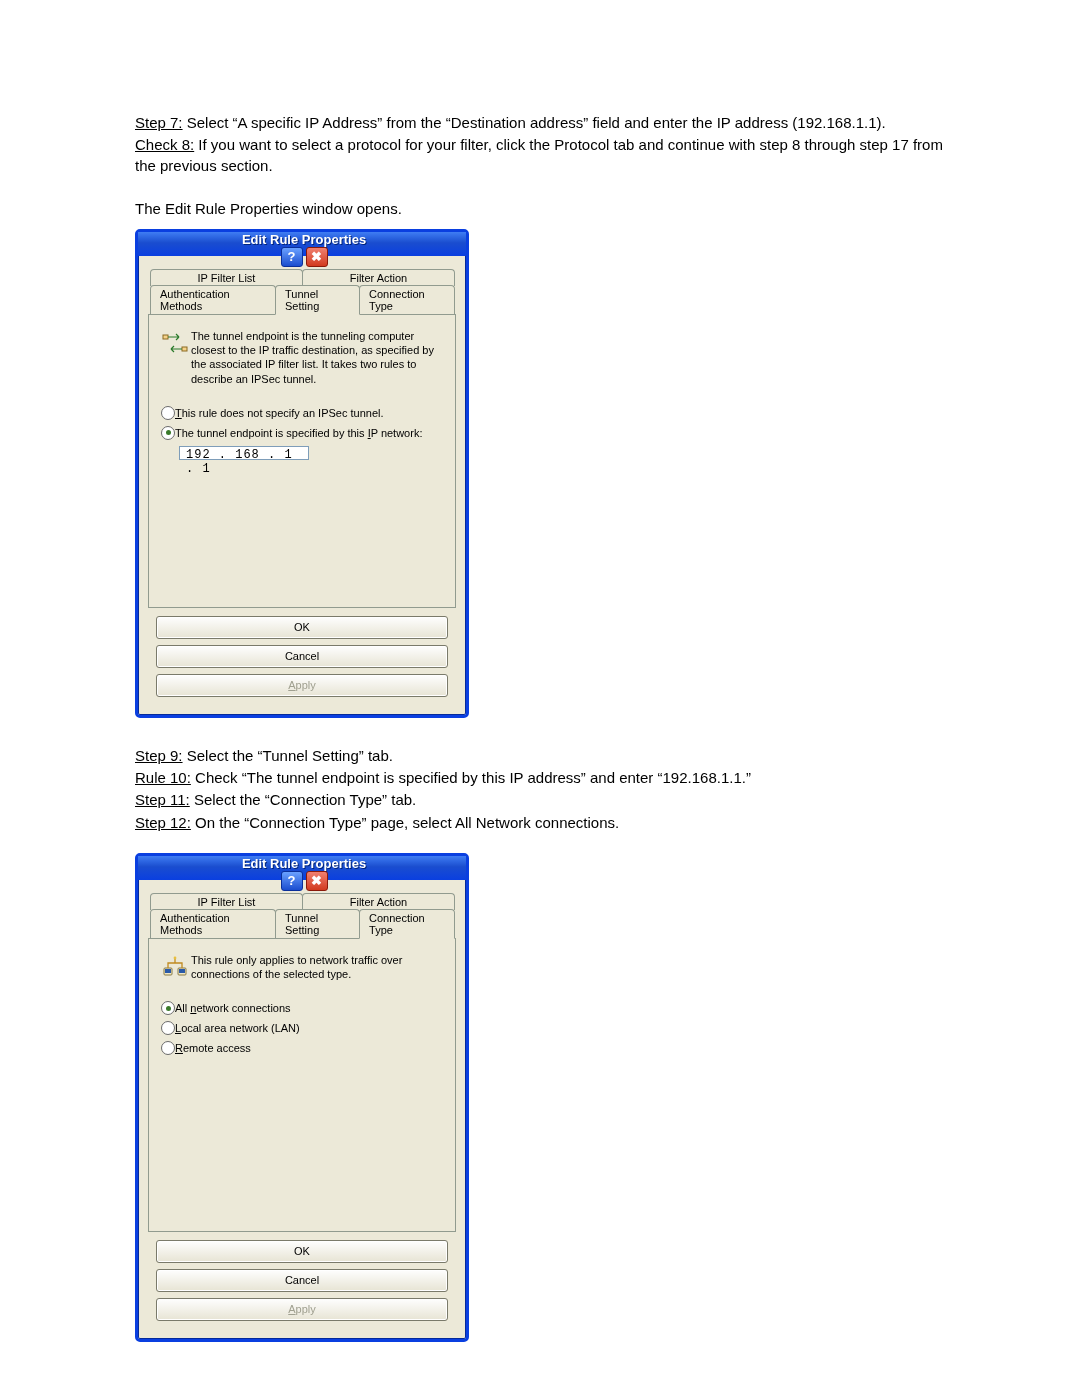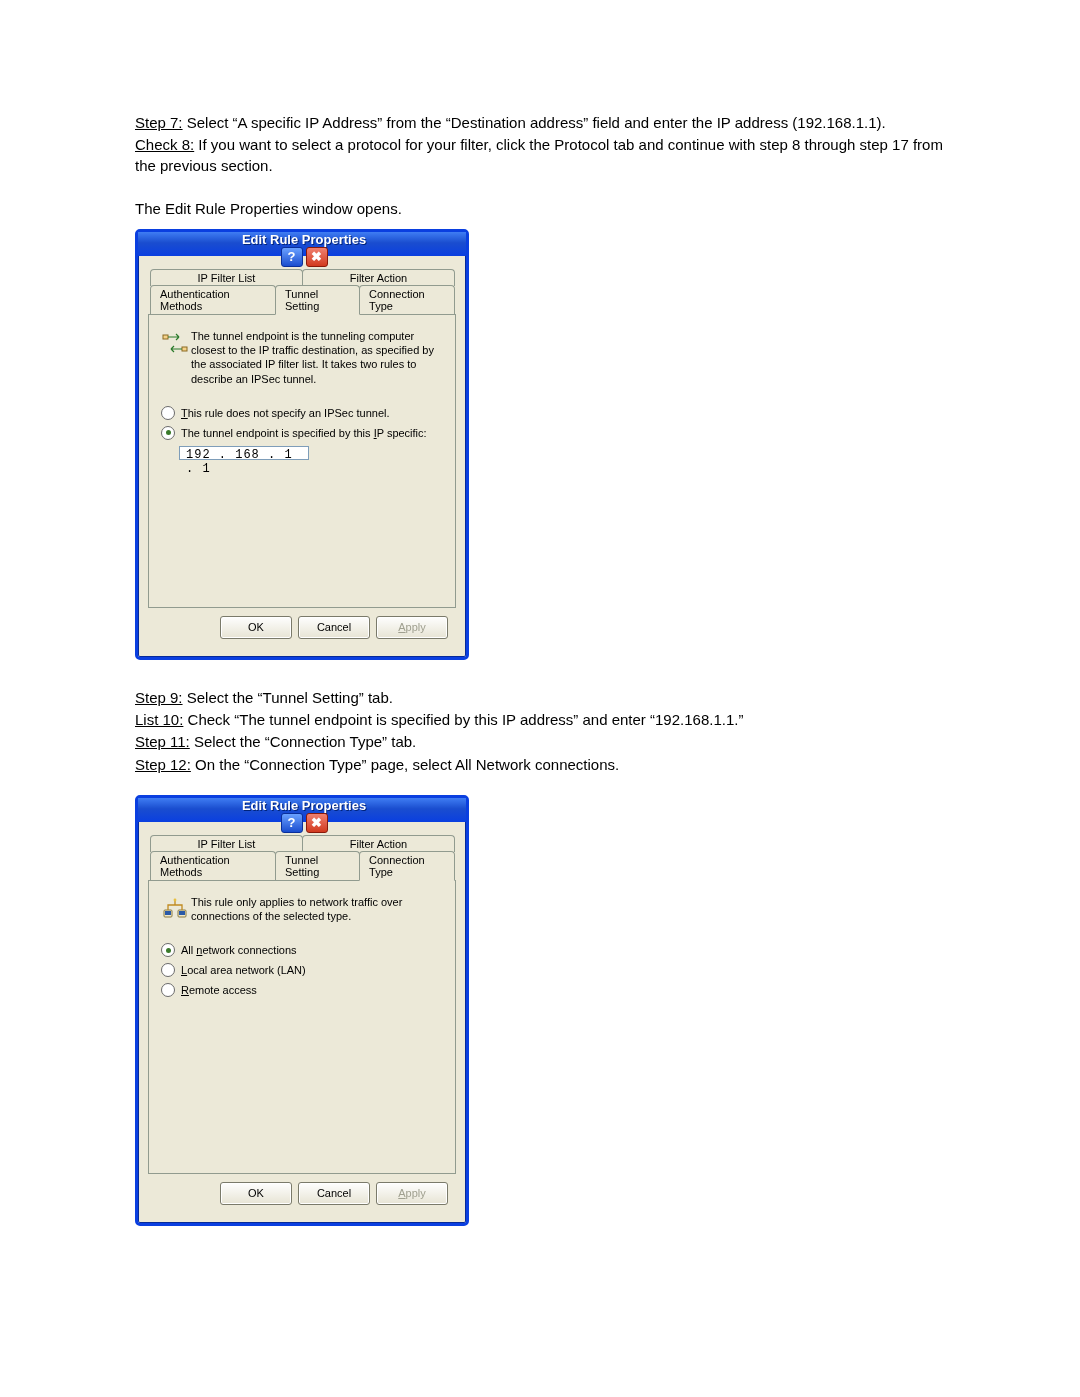--- a/index.html
+++ b/index.html
@@ -88,21 +88,21 @@
   }
 
   .info-row { display:flex; gap:2px; align-items:flex-start; margin-bottom: 20px;}
   .info-icon {
     width: 28px; height: 28px; flex:none;
     display:flex; align-items:center; justify-content:center;
     font-size: 20px;
   }
   .info-text { font-size: 11px; line-height: 1.3; }
 
-  .radio-row { display:flex; align-items:center; gap:6px; margin: 4px 0 6px 0; font-size:11px;}
+  .radio-row { display:flex; align-items:center; margin: 4px 0 6px 0; font-size:11px;}
   .radio {
     width:12px; height:12px; border-radius:50%;
     border:1px solid #6b6b6b; background:#fff;
     display:inline-flex; align-items:center; justify-content:center;
     flex:none;
   }
   .radio .dot { width:5px; height:5px; border-radius:50%; background:#3a7a2a; display:none;}
   .radio.checked .dot { display:block; }
   .ul-letter { text-decoration: underline; }
 
@@ -114,20 +114,21 @@
     font-size: 12px; letter-spacing: 1px;
     padding: 1px 6px;
     box-sizing: border-box;
   }
 
   .net-icon { font-size: 16px; }
 
   .btn-row {
     display:flex; justify-content:flex-end; gap:6px;
     padding: 8px 8px 8px 8px;
+    flex-direction: column;
   }
   .btn {
     min-width: 70px; height:21px;
     border:1px solid #7a7a6a;
     border-radius:3px;
     background: linear-gradient(to bottom,#fefefe,#e7e4d4);
     font-size:11px;
     display:inline-flex; align-items:center; justify-content:center;
     box-shadow: inset 0 0 0 1px #fff;
   }
@@ -184,41 +185,41 @@
           </div>
 
           <div class="radio-row">
             <span class="radio"></span>
             <span><span class="ul-letter">T</span><span>his rule does not specify an IPSec tunnel.</span></span>
           </div>
           <div class="radio-row">
             <span class="radio checked">
                 <span class="dot"></span>
               </span>
-            <span><span>The tunnel endpoint is specified by this </span><span class="ul-letter">I</span><span>P specific:</span></span>
+            <span><span>The tunnel endpoint is specified by this </span><span class="ul-letter">I</span><span>P network:</span></span>
           </div>
           <div class="ip-box">192 . 168 .   1   .   1</div>
         </div>
         <div class="btn-row">
           <div class="btn">OK</div>
           <div class="btn">Cancel</div>
           <div class="btn disabled">
               <span class="ul-letter">A</span>
               <span>pply</span>
             </div>
         </div>
       </div>
     </div>
   </div>
 
   <p class="step-line">
     <span class="step-label">Step 9:</span><span> Select the “Tunnel Setting” tab.</span>
   </p>
   <p class="step-line">
-    <span class="step-label">List 10:</span><span> Check “The tunnel endpoint is specified by this IP address” and enter “192.168.1.1.”</span>
+    <span class="step-label">Rule 10:</span><span> Check “The tunnel endpoint is specified by this IP address” and enter “192.168.1.1.”</span>
   </p>
   <p class="step-line">
     <span class="step-label">Step 11:</span><span> Select the “Connection Type” tab.</span>
   </p>
   <p class="step-line" style="margin-bottom:20px">
     <span class="step-label">Step 12:</span><span> On the “Connection Type” page, select All Network connections.</span>
   </p>
 
   <div class="dialog-wrap">
     <div class="dialog">

